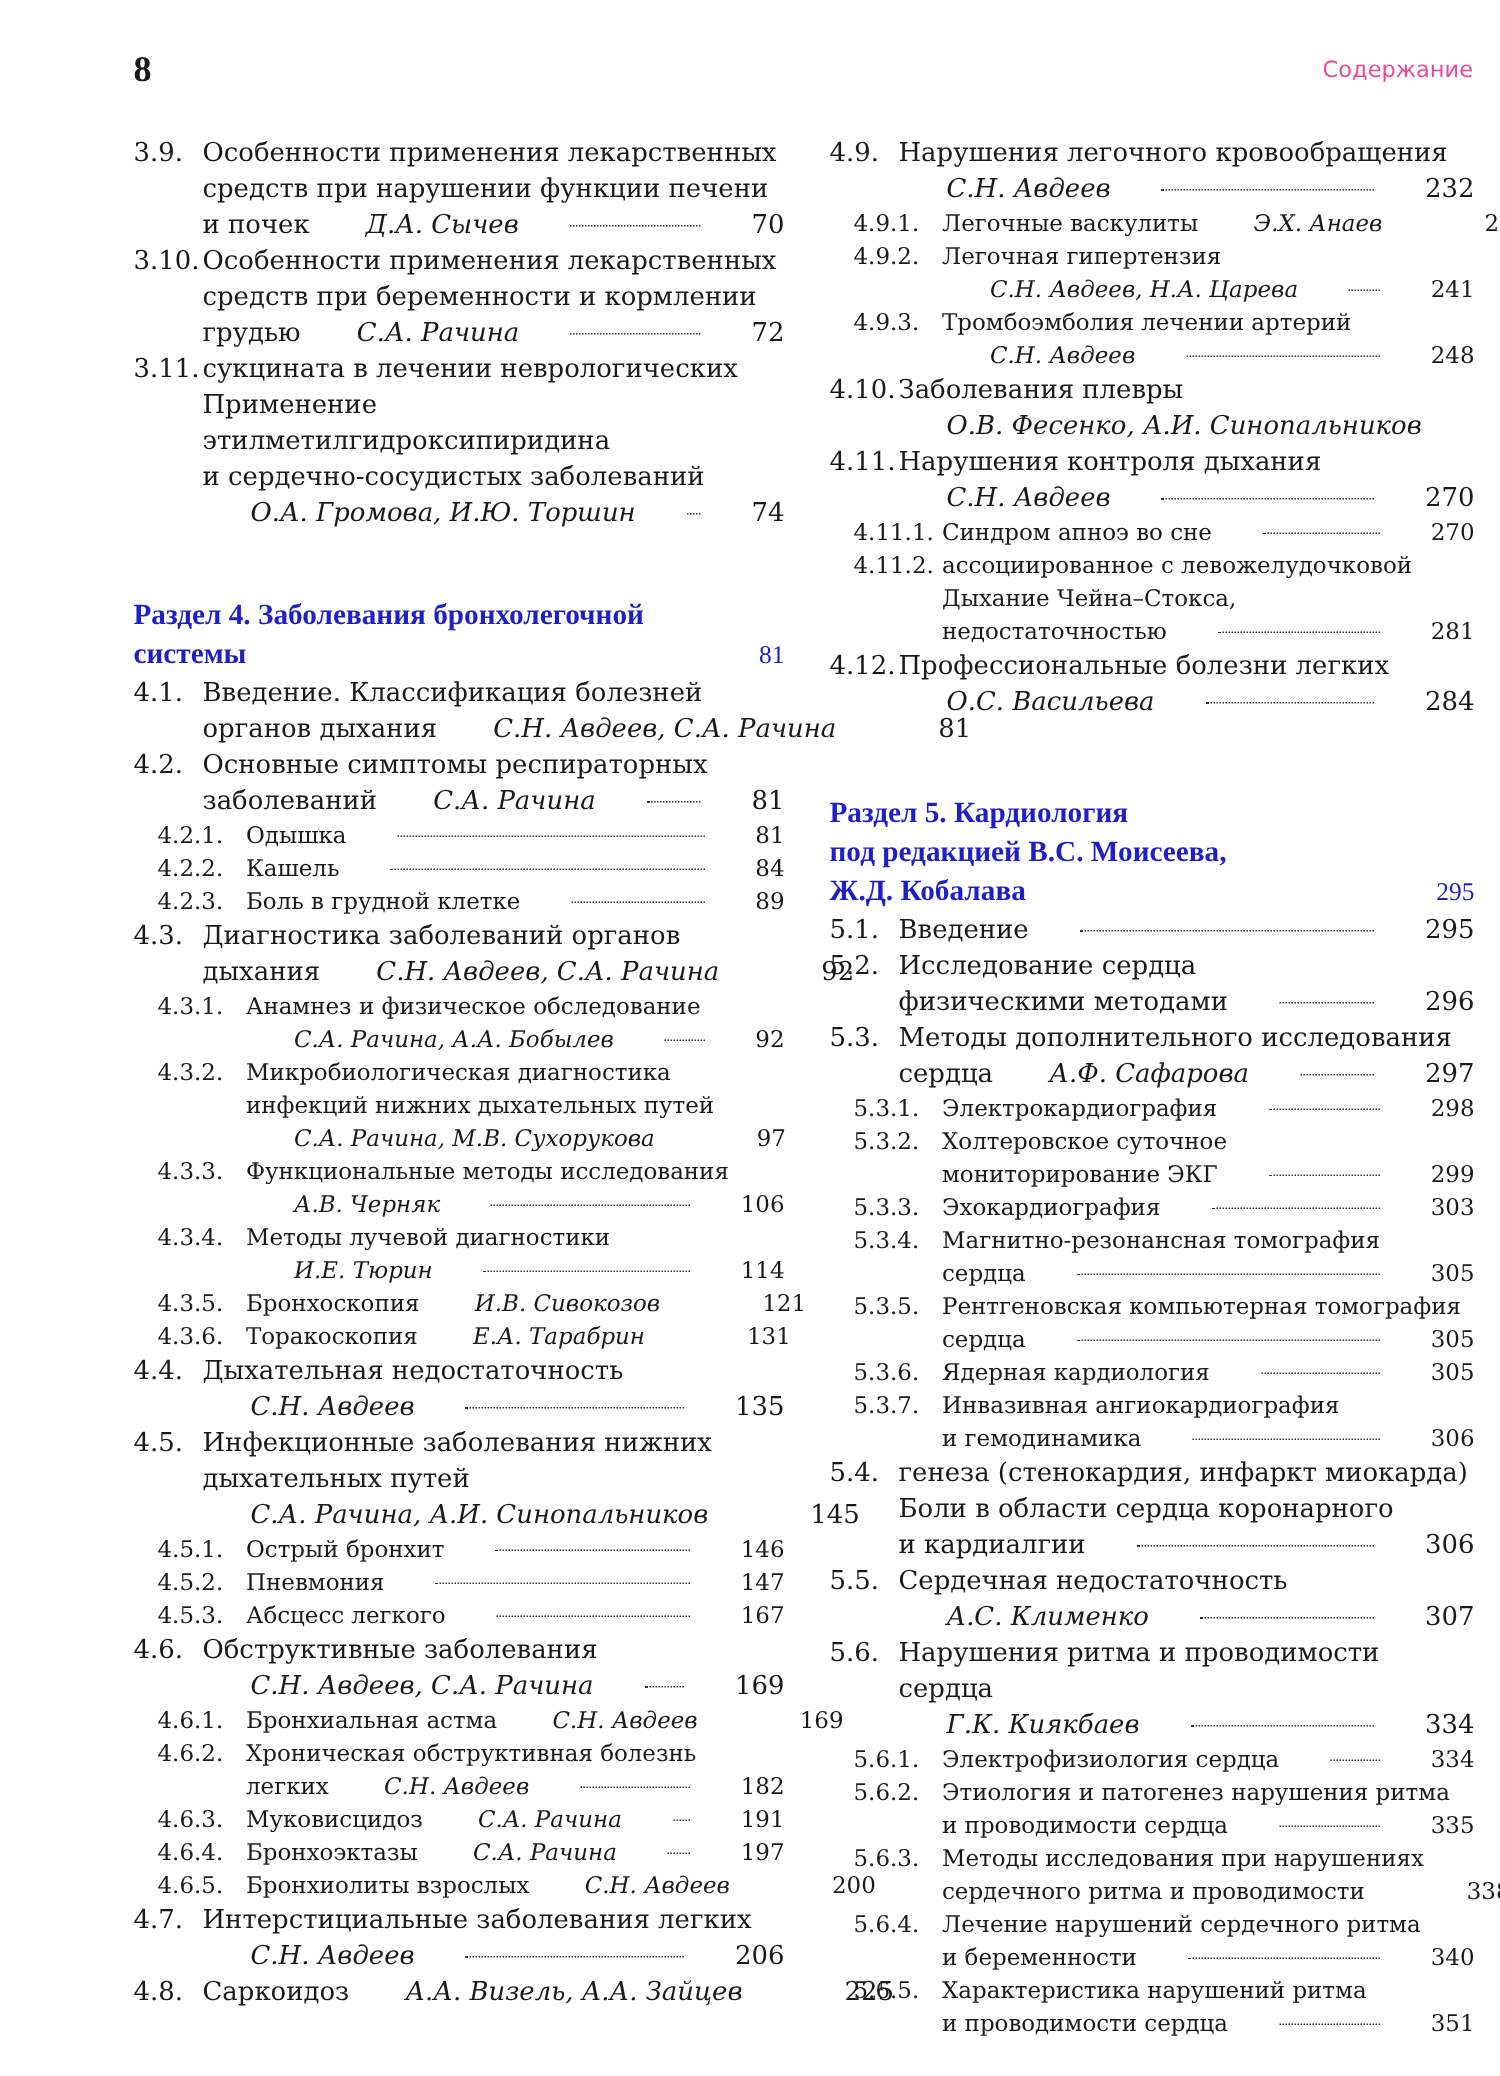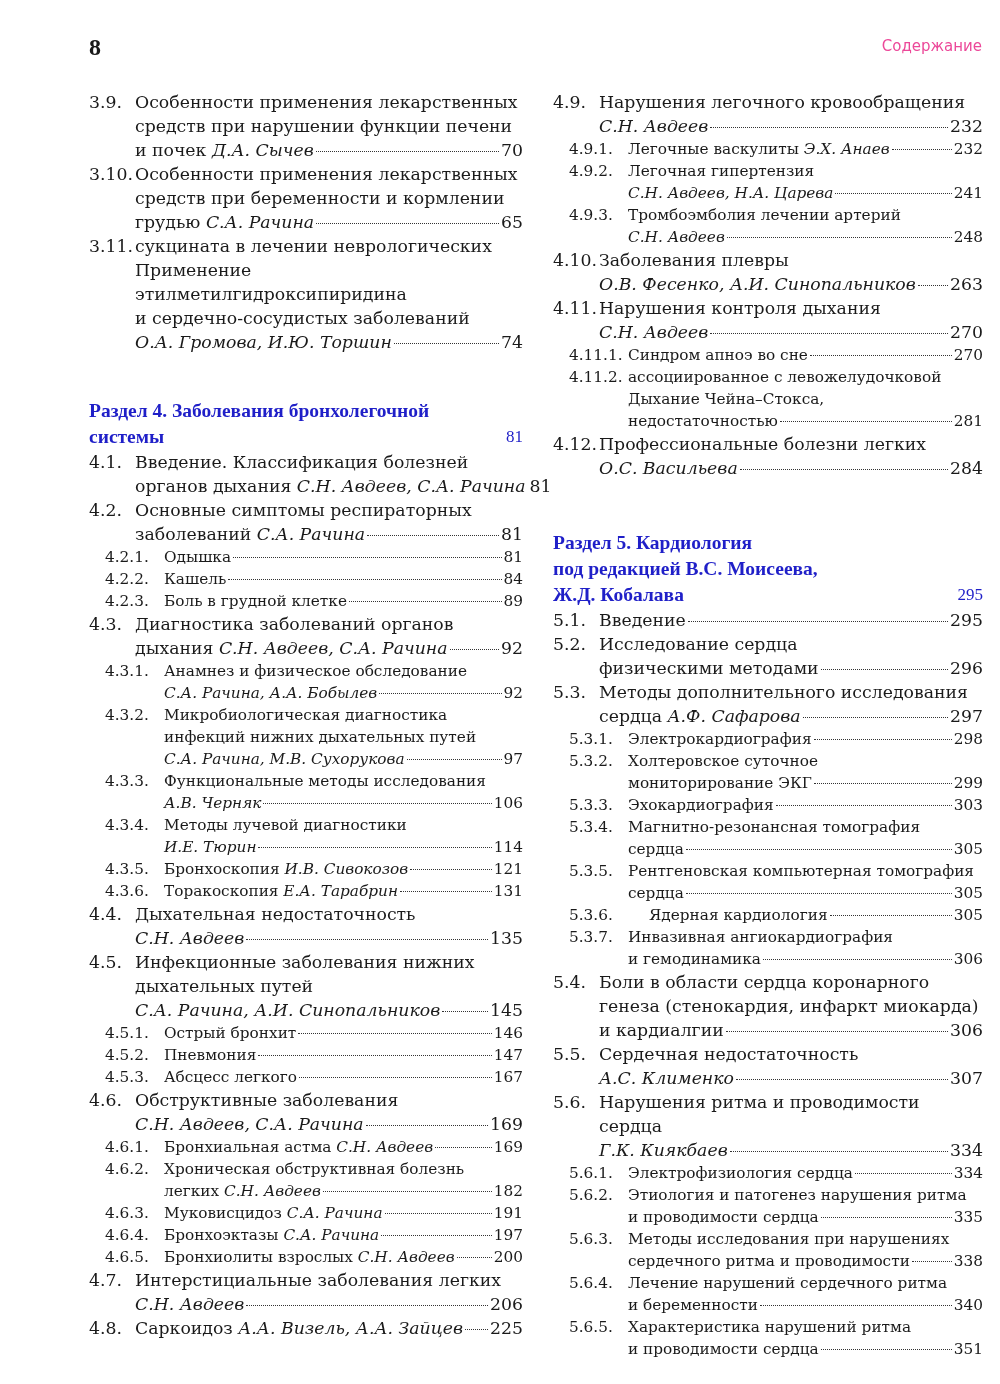--- a/index.html
+++ b/index.html
@@ -19,21 +19,21 @@
   .col { position: absolute; }
   .col-left { left: 89px; top: 90px; width: 434px; }
   .col-right { left: 553px; top: 90px; width: 430px; }
 
   .entry { position: relative; font-size: 17.3px; line-height: 24px; }
   .entry.lvl2 { font-size: 15.3px; line-height: 22px; }
   .num { position: absolute; left: 0; top: 0; }
   .lvl2 .num { left: 16px; }
   .body { margin-left: 46px; }
   .lvl2 .body { margin-left: 75px; }
-  .line { display: flex; align-items: baseline; white-space: nowrap; }
+  .line { display: flex; align-items: baseline; white-space: nowrap; gap: 32px; }
   .line .txt { flex: 0 0 auto; }
   .line .author { font-style: italic; }
   .line .leader {
     flex: 1 1 auto; overflow: hidden; margin: 0 2px;
     border-bottom: 1.5px dotted #333; height: 0; position: relative; top: -4px;
   }
   .line .page { flex: 0 0 auto; }
 
   .section-head {
     color: #1f1fc8; font-family: "Liberation Serif", serif; font-weight: bold;
@@ -69,21 +69,21 @@
       </div>
       <div class="entry">
         <span class="num">3.10.</span>
         <div class="body">
           <div>Особенности применения лекарственных</div>
           <div>средств при беременности и кормлении</div>
           <div class="line">
             <span class="txt" style="white-space: pre;">грудью </span>
             <span class="txt author">С.А. Рачина</span>
             <span class="leader"></span>
-            <span class="page">65</span>
+            <span class="page">72</span>
           </div>
         </div>
       </div>
       <div class="entry">
         <span class="num">3.11.</span>
         <div class="body">
           <div>сукцината в лечении неврологических</div>
           <div>Применение этилметилгидроксипиридина</div>
           <div>и сердечно-сосудистых заболеваний</div>
           <div class="line">
@@ -587,42 +587,42 @@
             <span class="txt" style="white-space: pre;">сердца</span>
             <span class="leader"></span>
             <span class="page">305</span>
           </div>
         </div>
       </div>
       <div class="entry lvl2">
         <span class="num">5.3.6.</span>
         <div class="body">
           <div class="line">
-            <span class="txt" style="white-space: pre; margin-left: 21px;">Ядерная кардиология</span>
+            <span class="txt" style="white-space: pre;">Ядерная кардиология</span>
             <span class="leader"></span>
             <span class="page">305</span>
           </div>
         </div>
       </div>
       <div class="entry lvl2">
         <span class="num">5.3.7.</span>
         <div class="body">
           <div>Инвазивная ангиокардиография</div>
           <div class="line">
             <span class="txt" style="white-space: pre;">и гемодинамика</span>
             <span class="leader"></span>
             <span class="page">306</span>
           </div>
         </div>
       </div>
       <div class="entry">
         <span class="num">5.4.</span>
         <div class="body">
+          <div>генеза (стенокардия, инфаркт миокарда)</div>
           <div>Боли в области сердца коронарного</div>
-          <div>генеза (стенокардия, инфаркт миокарда)</div>
           <div class="line">
             <span class="txt" style="white-space: pre;">и кардиалгии</span>
             <span class="leader"></span>
             <span class="page">306</span>
           </div>
         </div>
       </div>
       <div class="entry">
         <span class="num">5.5.</span>
         <div class="body">

